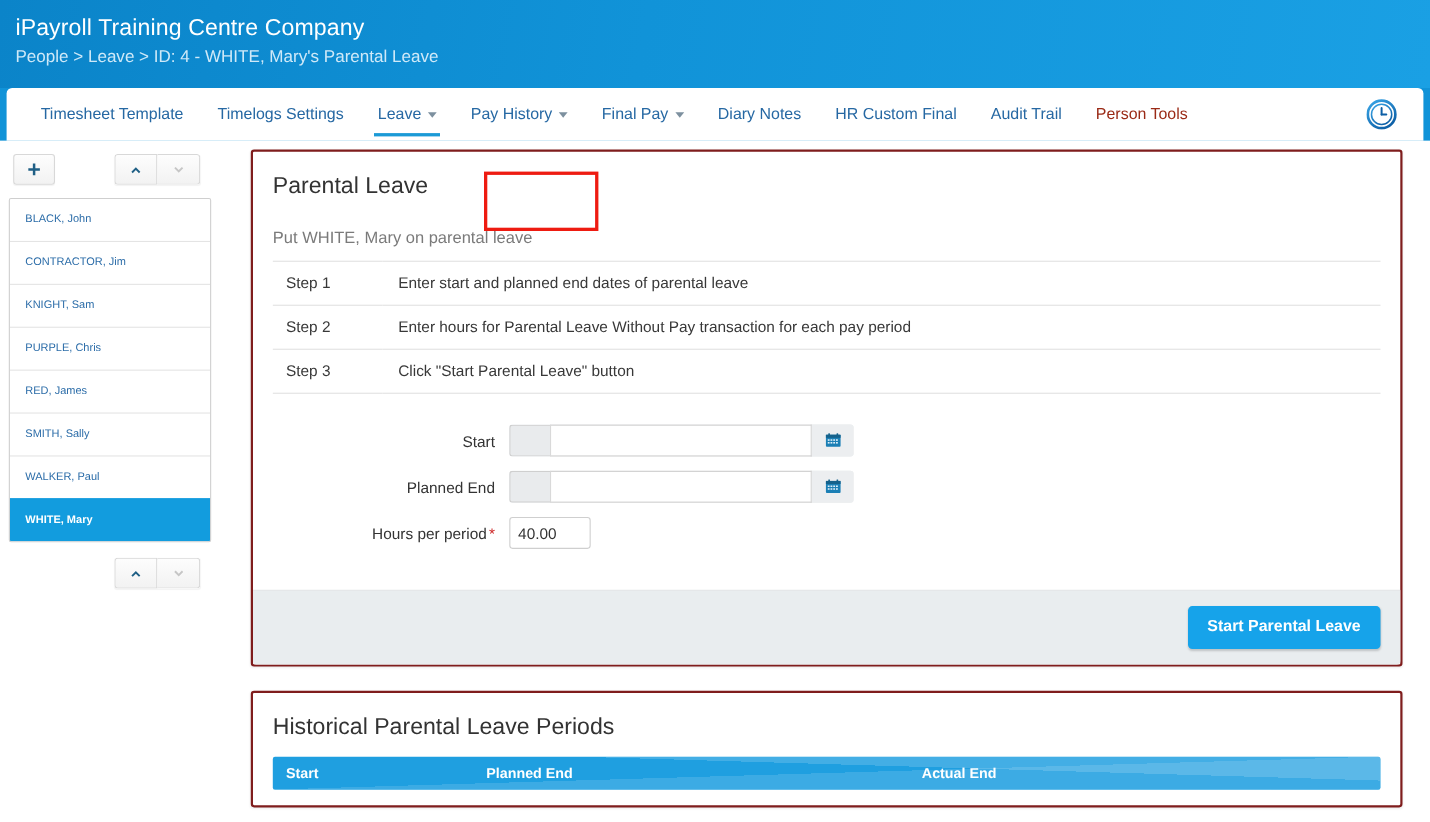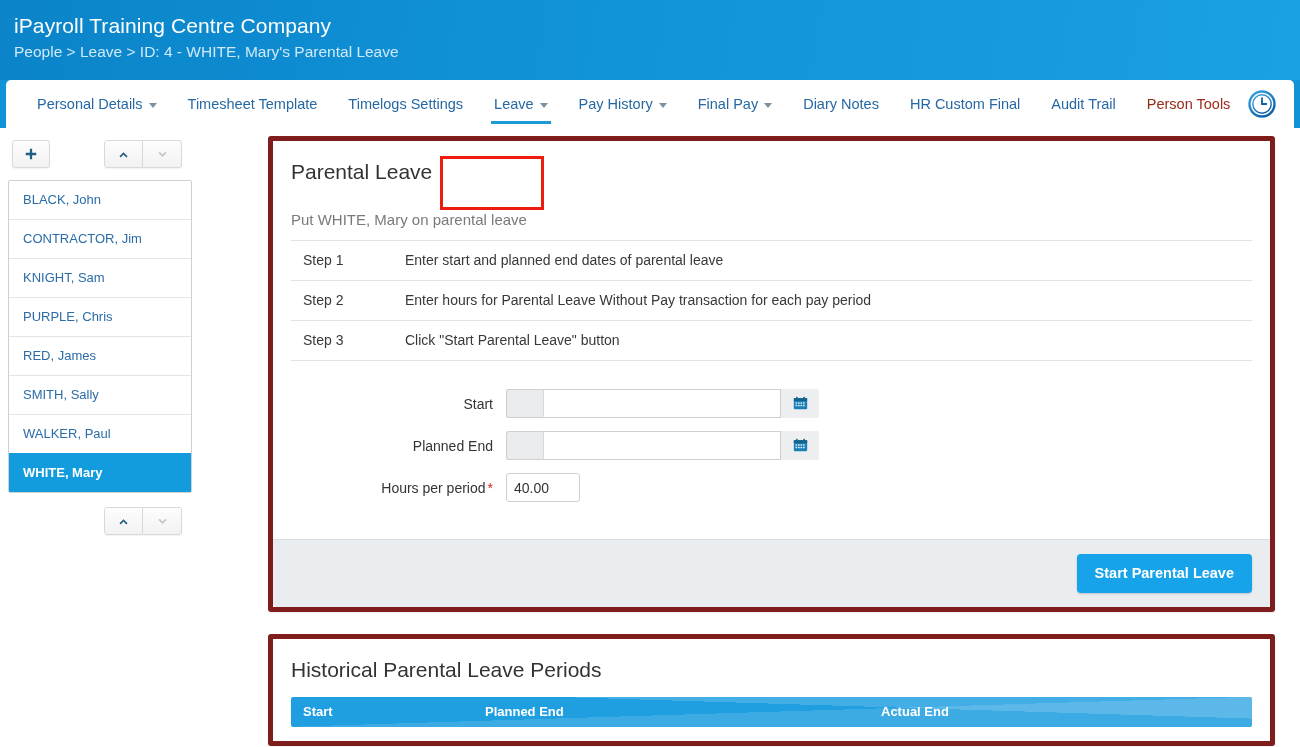--- a/index.html
+++ b/index.html
@@ -151,21 +151,21 @@
 
   #people-list {
     border: 1px solid #cfcfcf;
     border-radius: 2px;
     background: #ffffff;
     overflow: hidden;
     margin-right: 8px;
   }
   .person-row {
     padding: 11px 0 11px 14px;
-    font-size: 13px;
+    font-size: 10px;
     color: #2b6ca8;
     border-top: 1px solid #e4e4e4;
     cursor: pointer;
     white-space: nowrap;
     line-height: 16px;
   }
   .person-row:first-child { border-top: none; }
   .person-row.selected {
     background: #129cde;
     color: #ffffff;
@@ -176,24 +176,23 @@
 
   
   #main {
     flex: 1 1 auto;
     padding: 8px 25px 0 28px;
     height: 100%;
     overflow: hidden;
   }
   .panel {
     background: #ffffff;
-    border: 5px solid #7f1d1d;
+    border: 2px solid #7f1d1d;
     border-radius: 3px;
     box-shadow: 0 1px 2px rgba(0,0,0,.07);
-    margin-left: 40px;
   }
   .panel-body { padding: 18px 18px 14px 18px; }
   .panel-title {
     font-size: 21px;
     color: #333333;
     font-weight: normal;
     margin: 0 0 24px 0;
     line-height: 26px;
   }
   .panel-subtitle {
@@ -349,21 +348,20 @@
 <body>
 
 <div id="app-header">
   <div id="company-title">iPayroll Training Centre Company</div>
   <div id="breadcrumb">People &gt; Leave &gt; ID: 4 - WHITE, Mary's Parental Leave</div>
 </div>
 
 <div id="tabbar-wrap">
   <div id="tabbar">
 
-    <div class="tab"><span>Personal Details</span><span class="caret"></span></div>
       <div class="tab"><span>Timesheet Template</span></div>
       <div class="tab"><span>Timelogs Settings</span></div>
       <div class="tab active"><span>Leave</span><span class="caret"></span></div>
       <div class="tab"><span>Pay History</span><span class="caret"></span></div>
       <div class="tab"><span>Final Pay</span><span class="caret"></span></div>
       <div class="tab"><span>Diary Notes</span></div>
       <div class="tab"><span>HR Custom Final</span></div>
       <div class="tab"><span>Audit Trail</span></div>
       <div class="tab person-tools"><span>Person Tools</span></div>
       <div id="clock-icon-btn">

